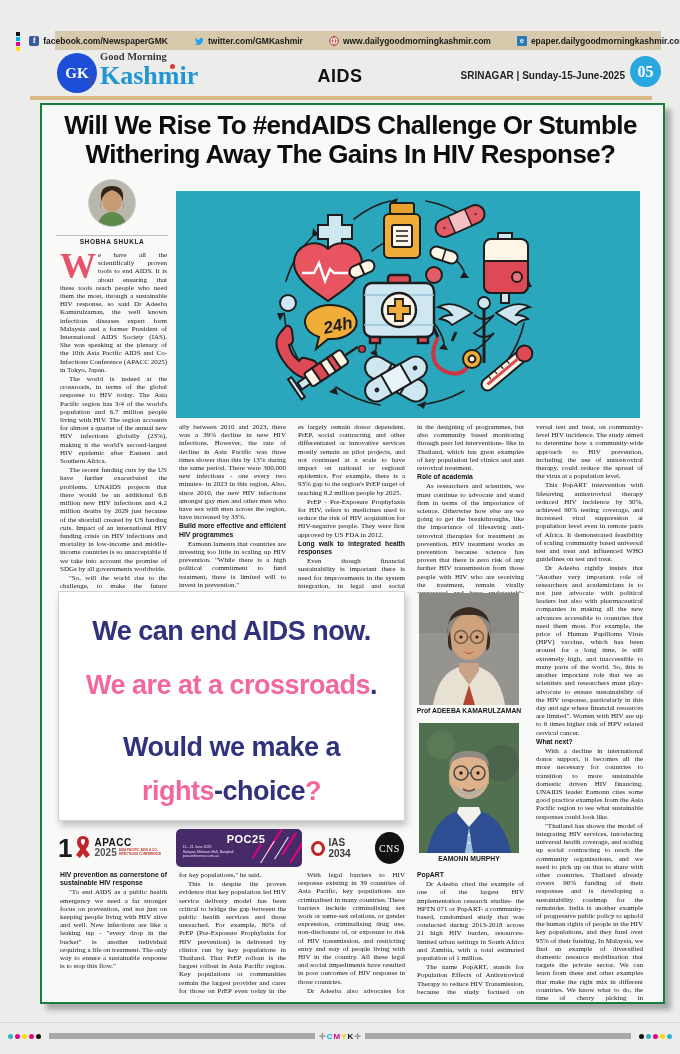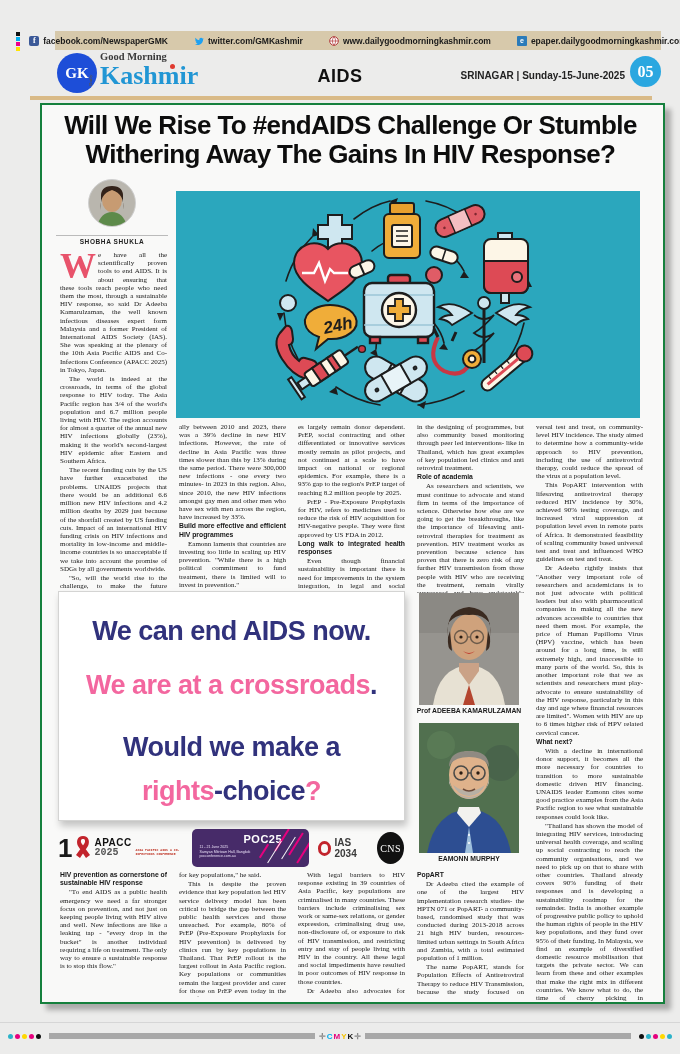--- a/index.html
+++ b/index.html
@@ -381,21 +381,21 @@
   <div class="caption" style="top:750px">EAMONN MURPHY</div>
 
   <div class="abs logos">
     <div class="apacc">
       <span class="one">1</span>
       <svg width="18" height="26" viewBox="0 0 18 26">
         <path d="M9 1 C3 1 2 7 4 11 L12 23 L16 20 L8 9 C6 6 7 4 9 4 C11 4 12 6 10 9 L2 20 L6 23 L14 11 C16 7 15 1 9 1 Z" fill="#c2242c"></path>
       </svg>
       <div class="txt">
         <div class="nm">APACC</div>
-        <div style="display:flex;gap:17px;align-items:center;font-family:Liberation Mono, monospace;">
+        <div style="display:flex;gap:2px;align-items:center;">
           <span class="yr">2025</span>
           <span class="tg">ASIA PACIFIC AIDS &amp; CO-INFECTIONS CONFERENCE</span>
         </div>
       </div>
     </div>
     <div class="poc">
       <span class="ray" style="right:26px;top:-2px"></span>
         <span class="ray w" style="right:20px;top:6px"></span>
       <span class="ray" style="right:12px;top:2px"></span>
         <span class="ray w" style="right:34px;top:10px"></span>

